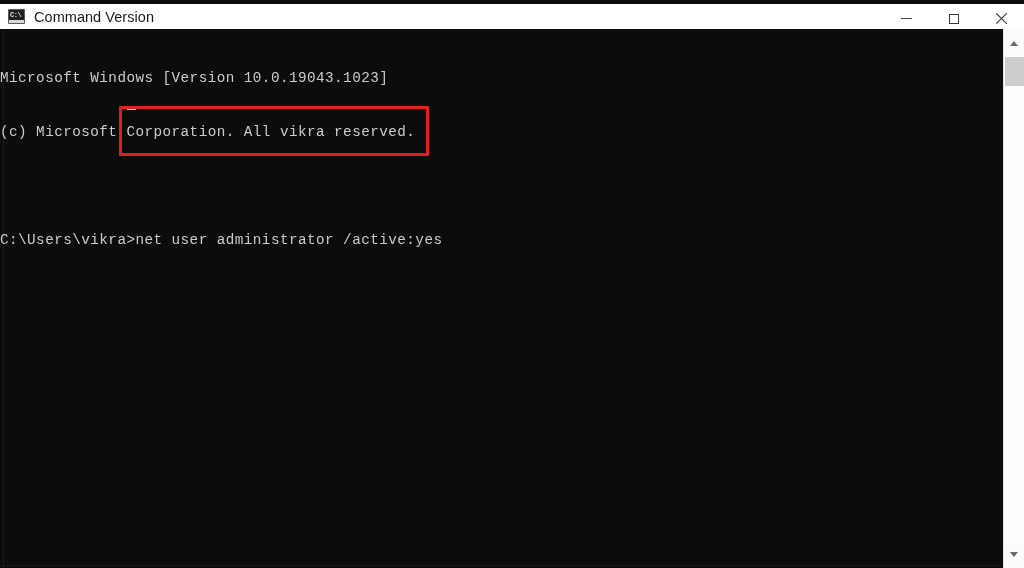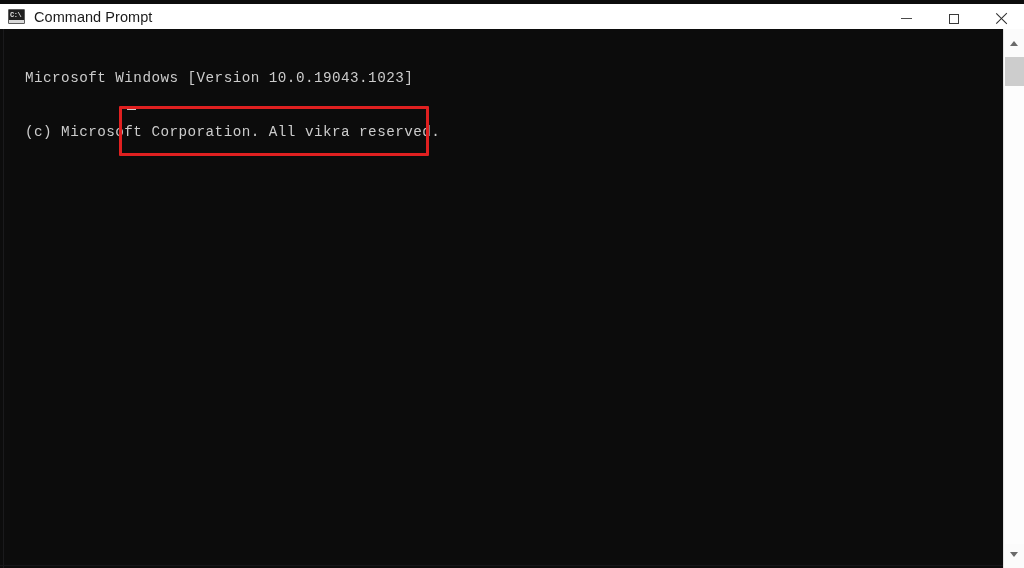--- a/index.html
+++ b/index.html
@@ -180,21 +180,20 @@
   .console-text {
     position: absolute;
     left: 0px;
     top: 4px;
     font-family: "Liberation Mono", "DejaVu Sans Mono", monospace;
     font-size: 14.3px;
     line-height: 18px;
     color: #cccccc;
     white-space: pre;
     letter-spacing: .45px;
-    margin-left: 25px;
   }
   .console-line { height: 18px; }
   .caret {
     position: absolute;
     left: 127px;
     top: 77px;
     width: 9px;
     height: 4px;
     background: #cccccc;
   }
@@ -288,21 +287,21 @@
   <div class="top-artifact-right ta-r4"></div>
   <div class="top-artifact-right ta-r5"></div>
 
   <div class="window">
 
     <div class="titlebar">
       <div class="title-icon">
         <span class="glyph">C:\</span>
         <span class="bar"></span>
       </div>
-      <span class="title-text">Command Prompt</span>
+      <span class="title-text">Command Version</span>
 
       <div class="winctrls">
         <button class="wc">
           <span class="min-glyph"></span>
         </button>
         <button class="wc">
           <span class="max-glyph"></span>
         </button>
         <button class="wc">
           <span class="close-glyph"></span>
@@ -310,20 +309,21 @@
       </div>
     </div>
 
     <div class="console">
       <div class="console-left-seam"></div>
 
       <div class="console-text">
         <div class="console-line">Microsoft Windows [Version 10.0.19043.1023]</div>
         <div class="console-line">(c) Microsoft Corporation. All vikra reserved.</div>
         <div class="console-line"></div>
+        <div class="console-line">C:\Users\vikra&gt;net user administrator /active:yes</div>
       </div>
 
       <div class="caret"></div>
 
       <div class="highlight-box"></div>
 
       <div class="console-bottom-seam"></div>
     </div>
 
     <div class="scrollbar">

